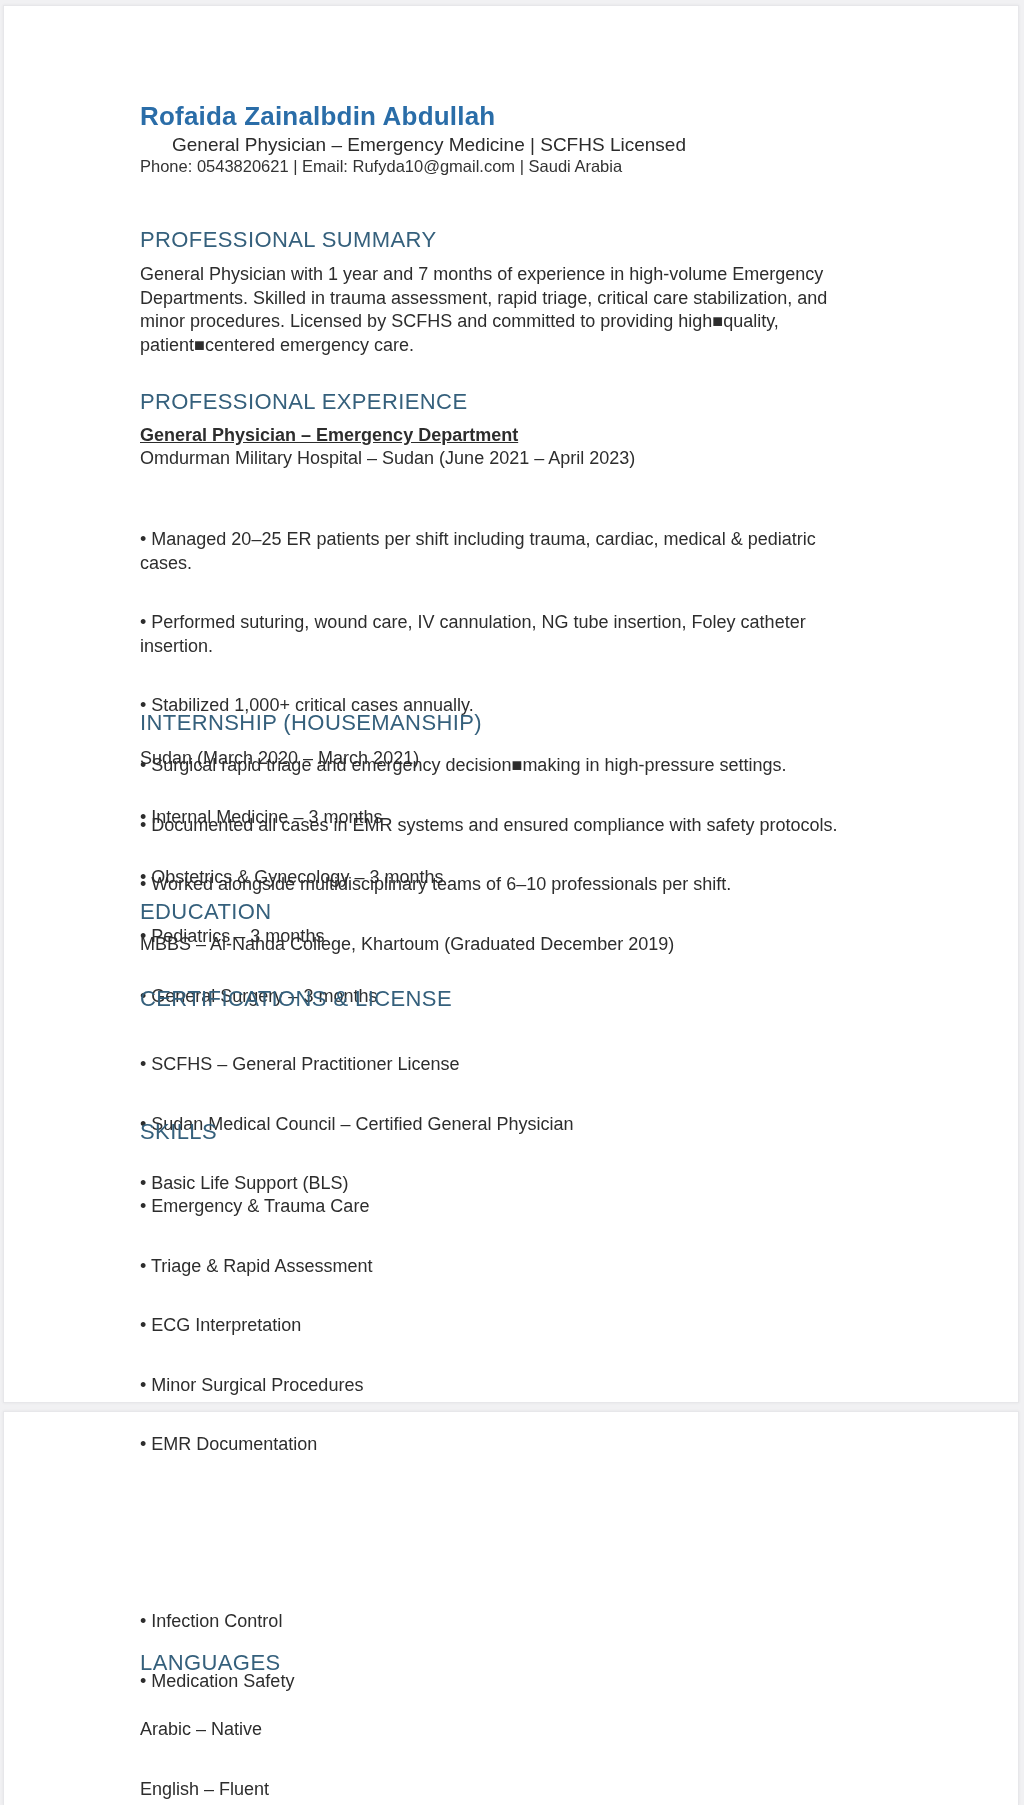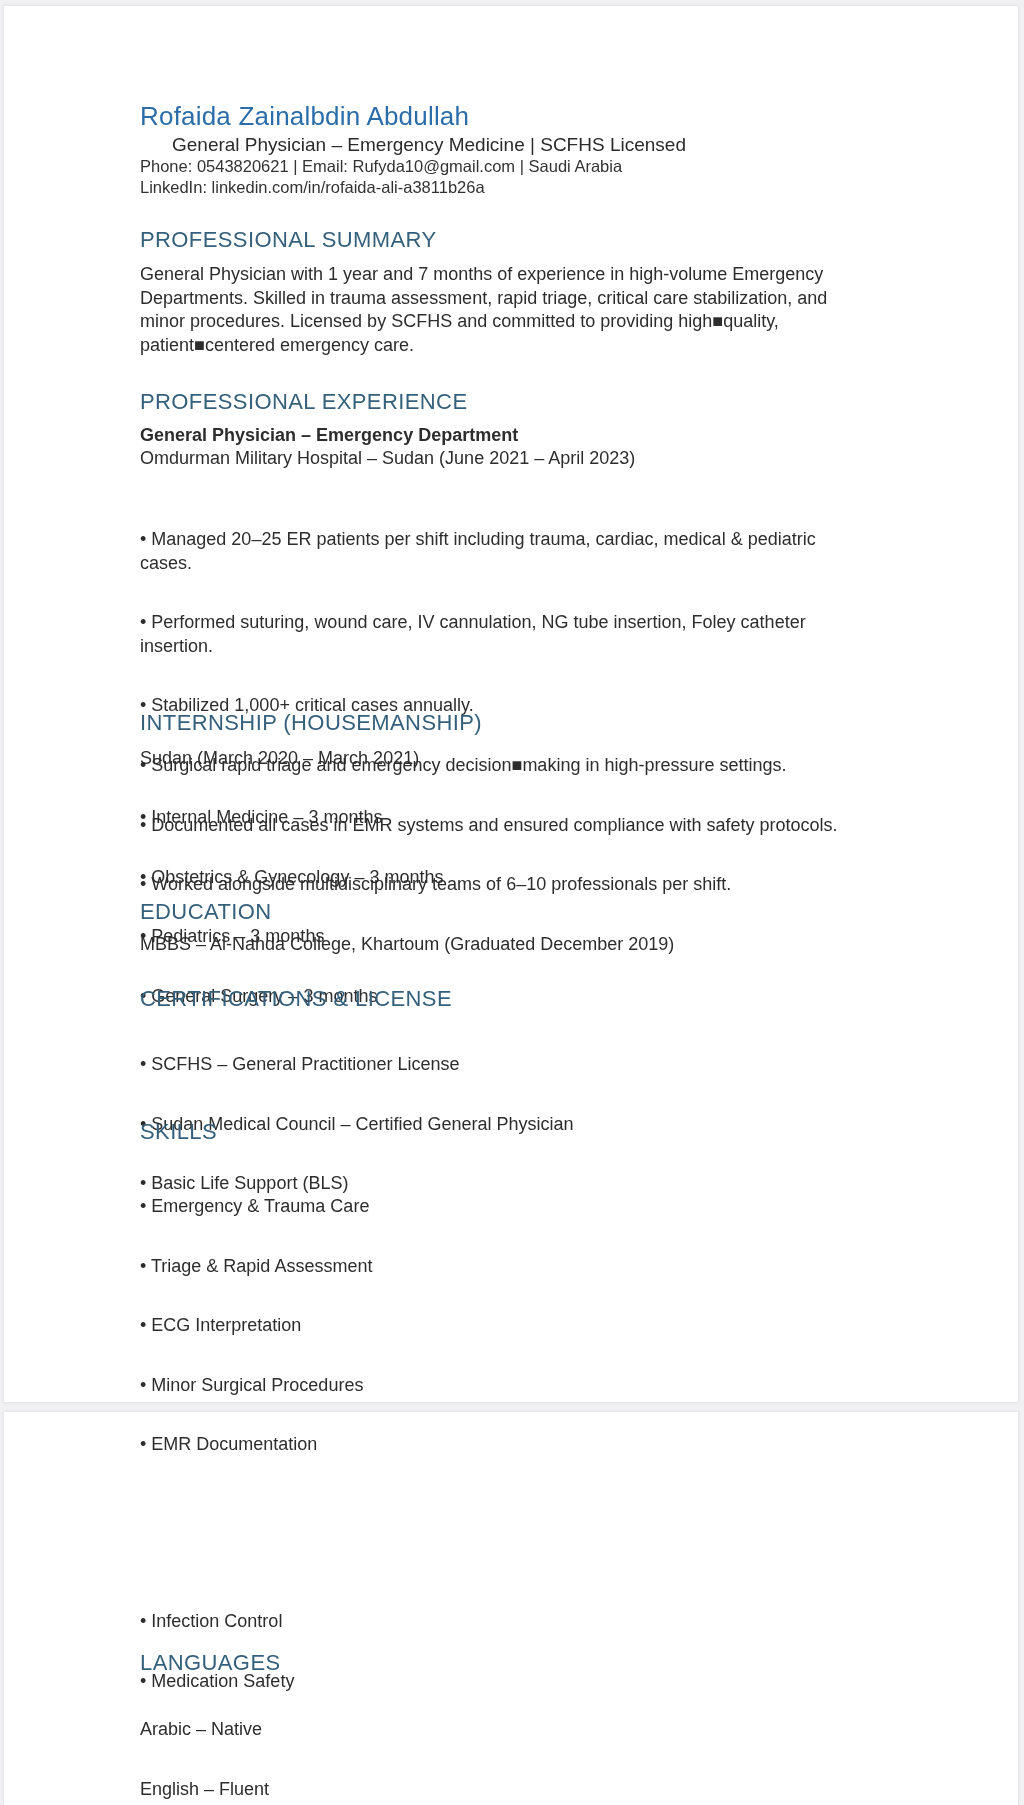--- a/index.html
+++ b/index.html
@@ -18,45 +18,44 @@
     position:absolute;left:3px;width:1016px;
     background:var(--page);
     box-sizing:border-box;
     border:1px solid #e7e7ea;
     box-shadow:0 0 3px rgba(0,0,0,0.06);
   }
   .page1{top:5px;height:1398px;}
   .page2{top:1411px;height:394px;border-bottom:none;}
   .tb{position:absolute;left:140px;width:875px;white-space:pre-wrap;}
   .name{
-    font-size:26px;font-weight:400;line-height:32px;
+    font-size:26px;font-weight:700;line-height:32px;
     color:var(--name);letter-spacing:0.2px;
   }
   .subtitle{font-size:19px;line-height:24px;color:#2b2b2b;margin-left:32px;}
   .small{font-size:16.5px;line-height:21px;color:#333333;}
   .h{
     font-size:22px;font-weight:400;line-height:28px;
     color:var(--heading);letter-spacing:0.4px;
   }
   .body-text{font-size:18px;line-height:23.5px;}
-  .bold{font-weight:700;}
+  .bold{font-weight:700;text-decoration:underline;}
   .line{font-size:18px;line-height:23.6px;}
 </style>
 </head>
 <body>
 
 <div class="screen">
 
   <div class="page page1"></div>
   <div class="page page2"></div>
 
   <div class="tb name" style="top:100px">Rofaida Zainalbdin Abdullah</div>
   <div class="tb subtitle" style="top:133px">General Physician – Emergency Medicine | SCFHS Licensed</div>
   <div class="tb small" style="top:156px">Phone: 0543820621 | Email: Rufyda10@gmail.com | Saudi Arabia</div>
-  <div class="tb small" style="top:177px">LinkedIn: linkedin.com/in/rofaida-ali-a3811b26a</div>
 
   <div class="tb h" style="top:226px">PROFESSIONAL SUMMARY</div>
   <div class="tb body-text" style="top:263px">General Physician with 1 year and 7 months of experience in high-volume Emergency
 Departments. Skilled in trauma assessment, rapid triage, critical care stabilization, and
 minor procedures. Licensed by SCFHS and committed to providing high■quality,
 patient■centered emergency care.</div>
 
   <div class="tb h" style="top:388px">PROFESSIONAL EXPERIENCE</div>
   <div class="tb body-text bold" style="top:424px">General Physician – Emergency Department</div>
   <div class="tb body-text" style="top:447px">Omdurman Military Hospital – Sudan (June 2021 – April 2023)</div>

